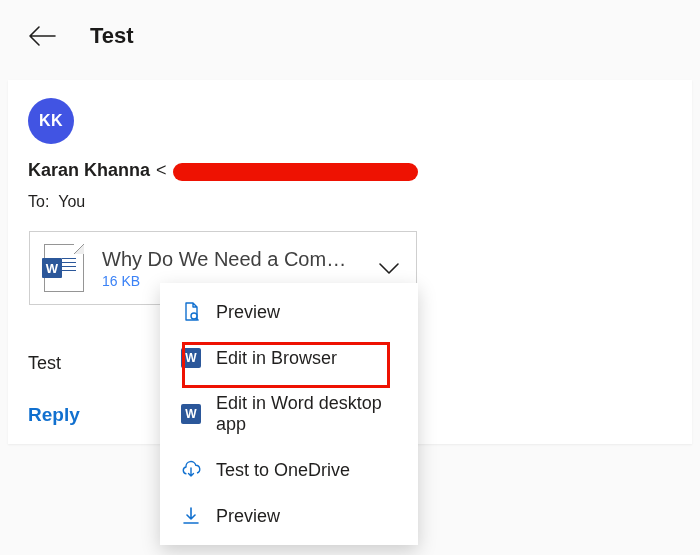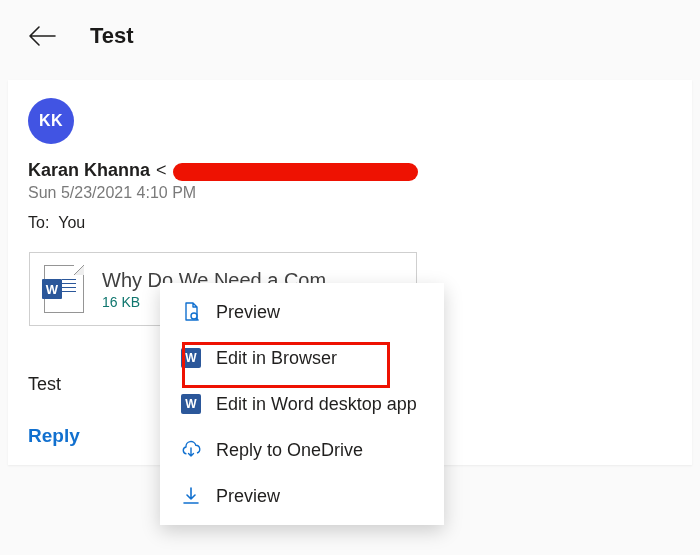--- a/index.html
+++ b/index.html
@@ -20,26 +20,26 @@
     .recipients b { font-weight: 400; }
     .attachment { display: flex; align-items: center; margin-top: 20px; margin-left: 1px; border: 1px solid #cfcfcf; width: 388px; height: 74px; padding: 12px 14px; background: #fff; }
     .doc-icon { width: 40px; height: 48px; position: relative; flex-shrink: 0; margin-right: 18px; }
     .doc-page { position: absolute; inset: 0; border: 1px solid #959595; background: #fff; }
     .doc-fold { position: absolute; right: 0; top: 0; width: 10px; height: 10px; background: linear-gradient(135deg,#fff 0 49%, #959595 50% 51%, #eee 52% 100%); }
     .doc-lines { position: absolute; top: 14px; left: 18px; width: 14px; height: 14px; }
     .doc-lines .l { height: 1px; background: #2b579a; margin-bottom: 3px; }
     .doc-w { position: absolute; left: -2px; top: 14px; width: 20px; height: 20px; background: #2b579a; color: #fff; font-size: 13px; font-weight: 700; display: flex; align-items: center; justify-content: center; border-radius: 1px; }
     .attach-txt { flex: 1; }
     .attach-name { font-size: 20px; color: #404040; }
-    .attach-size { font-size: 14px; color: #0f766e; margin-top: 2px; }
+    .attach-size { font-size: 14px; color: #3b82f6; margin-top: 2px; }
     .chev { margin-left: 8px; flex-shrink: 0; }
     .body-text { font-size: 18px; color: #201f1e; margin-top: 48px; margin-left: 0; }
     .actions { margin-top: 30px; display: flex; gap: 18px; }
     .reply-link { color: #1170cf; font-size: 19px; font-weight: 600; cursor: pointer; }
-    .dropdown { position: absolute; left: 160px; top: 283px; width: 284px; background: #fff; box-shadow: 0 6px 18px rgba(0,0,0,0.18); padding: 6px 0; }
+    .dropdown { position: absolute; left: 160px; top: 283px; width: 258px; background: #fff; box-shadow: 0 6px 18px rgba(0,0,0,0.18); padding: 6px 0; }
     .dd-item { display: flex; align-items: center; gap: 14px; padding: 12px 20px; font-size: 18px; color: #201f1e; cursor: pointer; }
     .dd-icon { width: 22px; height: 22px; display: flex; align-items: center; justify-content: center; flex-shrink: 0; }
     .hl-box { position: absolute; left: 182px; top: 342px; width: 208px; height: 46px; border: 3px solid #ee1202; pointer-events: none; }
     .w-badge { width: 20px; height: 20px; background: #2b579a; border-radius: 2px; color: #fff; font-size: 12px; font-weight: 700; display: flex; align-items: center; justify-content: center; }
   </style>
 </head>
 <body>
 
 <div class="header-bar">
   <div class="back-arrow">
@@ -52,21 +52,20 @@
 
 <div class="message-card">
   <div class="msg-header">
     <div class="avatar">KK</div>
     <div class="msg-meta">
       <div class="sender-line">
         <span class="sender-name">Karan Khanna</span>
         <span class="angle-bracket">&lt;</span>
         <span class="redact"></span>
       </div>
-      <div class="timestamp">Sun 5/23/2021 4:10 PM</div>
       <div class="recipients">
         <b>To:</b>&nbsp;&nbsp;<span>You</span>
       </div>
 
       <div class="attachment">
         <div class="doc-icon">
           <div class="doc-page"></div>
           <div class="doc-fold"></div>
           <div class="doc-lines">
               <div class="l"></div>
@@ -117,21 +116,21 @@
       </span>
     <span>Edit in Word desktop app</span>
   </div>
   <div class="dd-item">
     <span class="dd-icon">
       <svg width="22" height="22" viewBox="0 0 22 22">
           <path d="M17 14a4 4 0 0 0-1.2-7.8A5 5 0 0 0 6 8a3.5 3.5 0 0 0 .5 6.9" stroke="#1170cf" stroke-width="1.4" fill="none" stroke-linejoin="round"></path>
           <path d="M11 9v8m0 0l-2.5-2.5M11 17l2.5-2.5" stroke="#1170cf" stroke-width="1.4" fill="none" stroke-linecap="round" stroke-linejoin="round"></path>
         </svg>
     </span>
-    <span>Reply to OneDrive</span>
+    <span>Test to OneDrive</span>
   </div>
   <div class="dd-item">
     <span class="dd-icon">
       <svg width="22" height="22" viewBox="0 0 22 22">
           <path d="M11 3v11m0 0l-4-4m4 4l4-4M4 18h14" stroke="#1170cf" stroke-width="1.6" fill="none" stroke-linecap="round" stroke-linejoin="round"></path>
         </svg>
     </span>
     <span>Preview</span>
   </div>
 </div>

